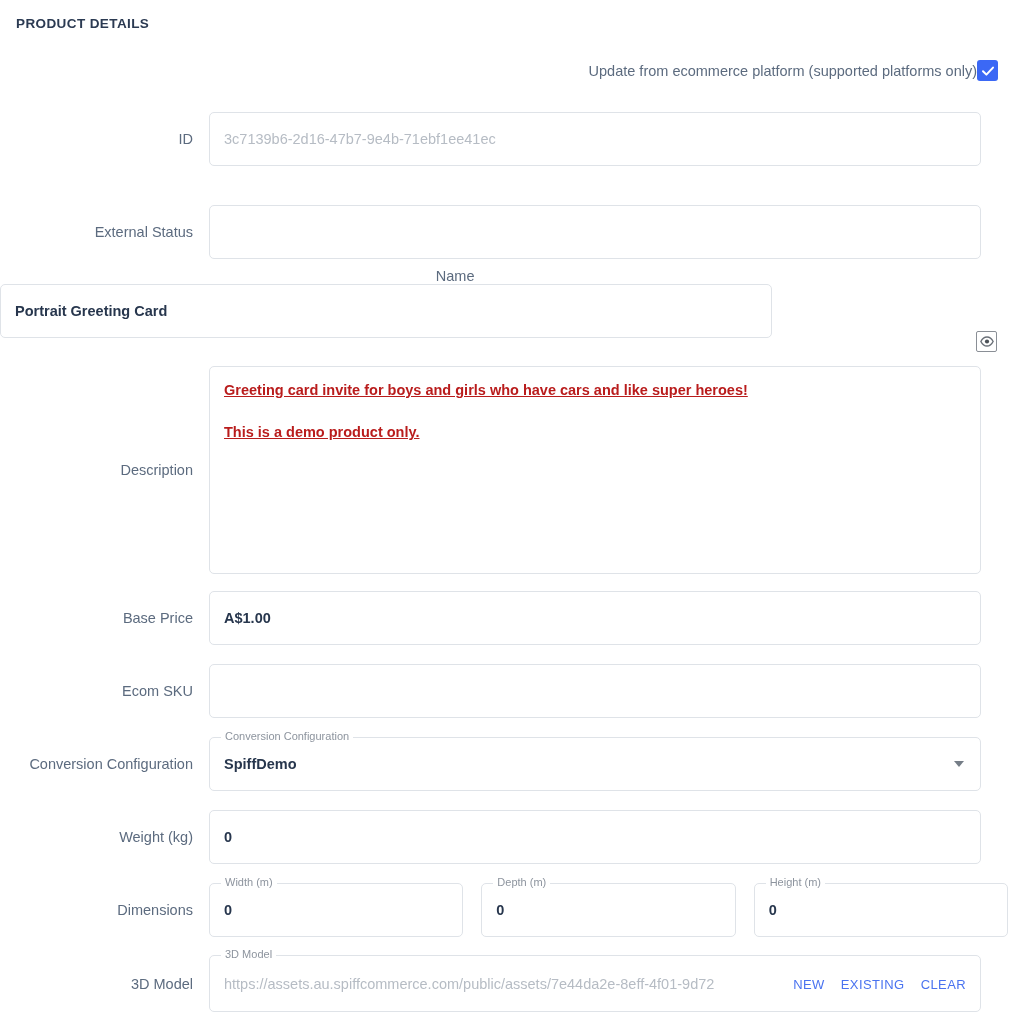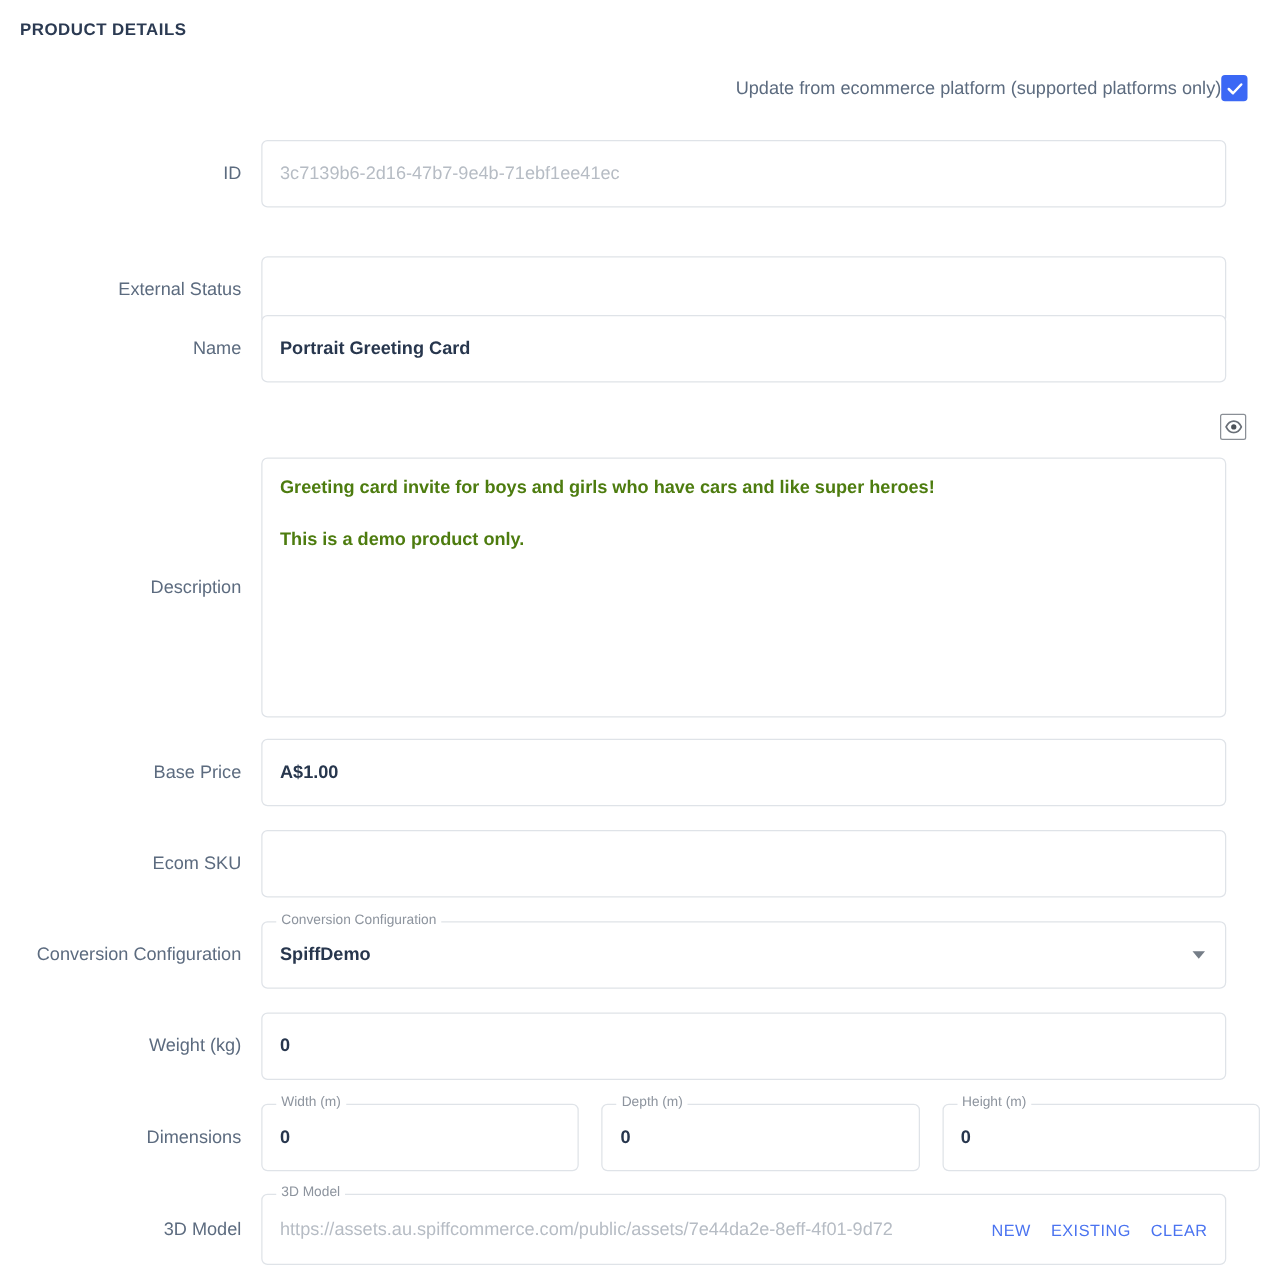--- a/index.html
+++ b/index.html
@@ -92,22 +92,23 @@
   .field.textarea {
     height: 208px;
     align-items: flex-start;
     padding-top: 16px;
     flex-direction: column;
     justify-content: flex-start;
   }
   .desc-line {
     font-size: 14.5px;
     font-weight: bold;
-    color: #4d7c0f;
+    color: #b91c1c;
     line-height: 1.1;
+    text-decoration: underline;
   }
   .desc-line + .desc-line { margin-top: 26px; }
 
   
   .outlined {
     position: relative;
     height: 54px;
     border: 1px solid #dfe3e8;
     border-radius: 5px;
     background: #fff;
@@ -215,21 +216,21 @@
 <div class="row" style="top:112px;">
   <div class="row-label">ID</div>
   <div class="field placeholder">3c7139b6-2d16-47b7-9e4b-71ebf1ee41ec</div>
 </div>
 
 <div class="row" style="top:185px;margin-top:20px;">
   <div class="row-label">External Status</div>
   <div class="field empty"></div>
 </div>
 
-<div class="row" style="top:252px;">
+<div class="row" style="top:268px;flex-direction:column;">
   <div class="row-label">Name</div>
   <div class="field">Portrait Greeting Card</div>
 </div>
 
 <div class="eye-btn">
   <svg width="14" height="11" viewBox="0 0 16 12">
     <path d="M8 0.8 C3.6 0.8 1 6 1 6 C1 6 3.6 11.2 8 11.2 C12.4 11.2 15 6 15 6 C15 6 12.4 0.8 8 0.8 Z" fill="none" stroke="#6a7078" stroke-width="1.6"></path>
     <circle cx="8" cy="6" r="2.4" fill="#4c5258"></circle>
   </svg>
 </div>

